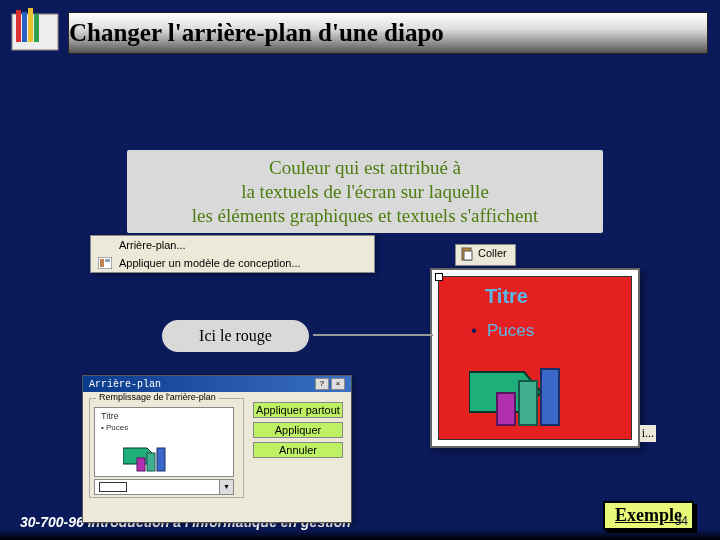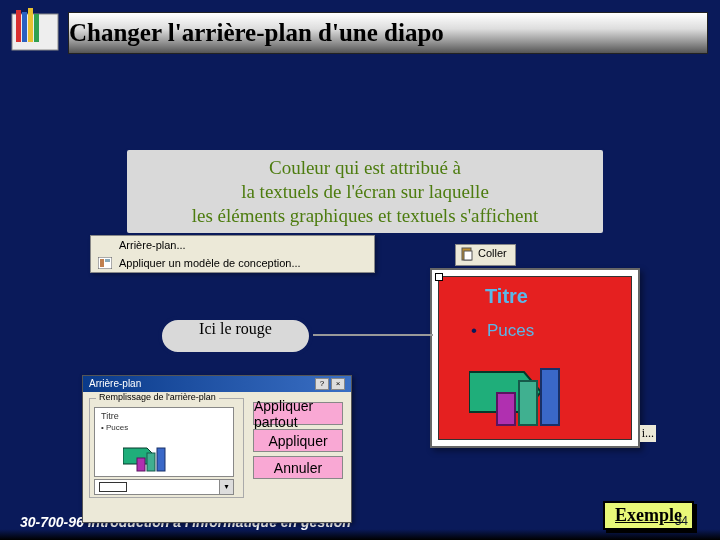--- a/index.html
+++ b/index.html
@@ -56,20 +56,21 @@
   .ici-rouge {
     position: absolute;
     top: 316px;
     left: 158px;
     width: 155px;
     height: 40px;
     background: #d9d9d9;
     border: 4px solid #0a1a5a;
     border-radius: 22px;
     display: flex;
+    align-items: center;
     justify-content: center;
     font-size: 16px;
     color: #000;
     z-index: 8;
   }
   .connector {
     position: absolute;
     top: 334px;
     left: 313px;
     width: 120px;
@@ -186,22 +187,23 @@
     font-family: Tahoma, sans-serif;
     font-size: 10px;
     z-index: 6;
   }
   .dlg-title {
     background: linear-gradient(to right, #0a3a8a, #3a6fc4);
     color: #fff;
     padding: 2px 6px;
     display: flex;
     justify-content: space-between;
-    align-items: flex-start;
+    align-items: center;
     font-size: 10px;
+    font-family: Liberation Mono, monospace;
   }
   .dlg-tb { display: flex; gap: 2px; }
   .dlg-tb-btn { width: 14px; height: 12px; background: #ddd; border: 1px solid #888; font-size: 8px; line-height: 9px; text-align: center; color: #000; }
   .dlg-body { padding: 6px; position: relative; }
   .fieldset {
     border: 1px solid #aaa;
     padding: 4px;
     width: 155px;
     height: 100px;
     position: relative;
@@ -234,21 +236,21 @@
     background: #fff;
     border: 1px solid #888;
     display: flex;
     align-items: center;
     padding-left: 4px;
     position: relative;
   }
   .color-sw { width: 28px; height: 10px; background: #fff; border: 1px solid #333; }
   .dd-arrow { position: absolute; right: 0; width: 14px; height: 100%; background: #ddd; border-left: 1px solid #888; text-align: center; font-size: 8px; line-height: 14px; }
   .dlg-btns { position: absolute; top: 10px; right: 8px; display: flex; flex-direction: column; gap: 4px; }
-  .dlg-btn { width: 90px; height: 23px; background: #f9a8d4; border: 1px solid #888; font-size: 14px; display: flex; align-items: center; justify-content: center; }
+  .dlg-btn { width: 90px; height: 16px; background: #bef264; border: 1px solid #888; font-size: 11px; display: flex; align-items: center; justify-content: center; }
   .dlg-check { position: absolute; bottom: 6px; left: 10px; display: flex; align-items: center; gap: 4px; font-size: 9px; }
   .chk { width: 11px; height: 11px; background: #fff; border: 1px solid #888; }
 
   .footer-text {
     position: absolute;
     bottom: 10px;
     left: 20px;
     color: #fff;
     font-style: italic;
     font-weight: bold;

